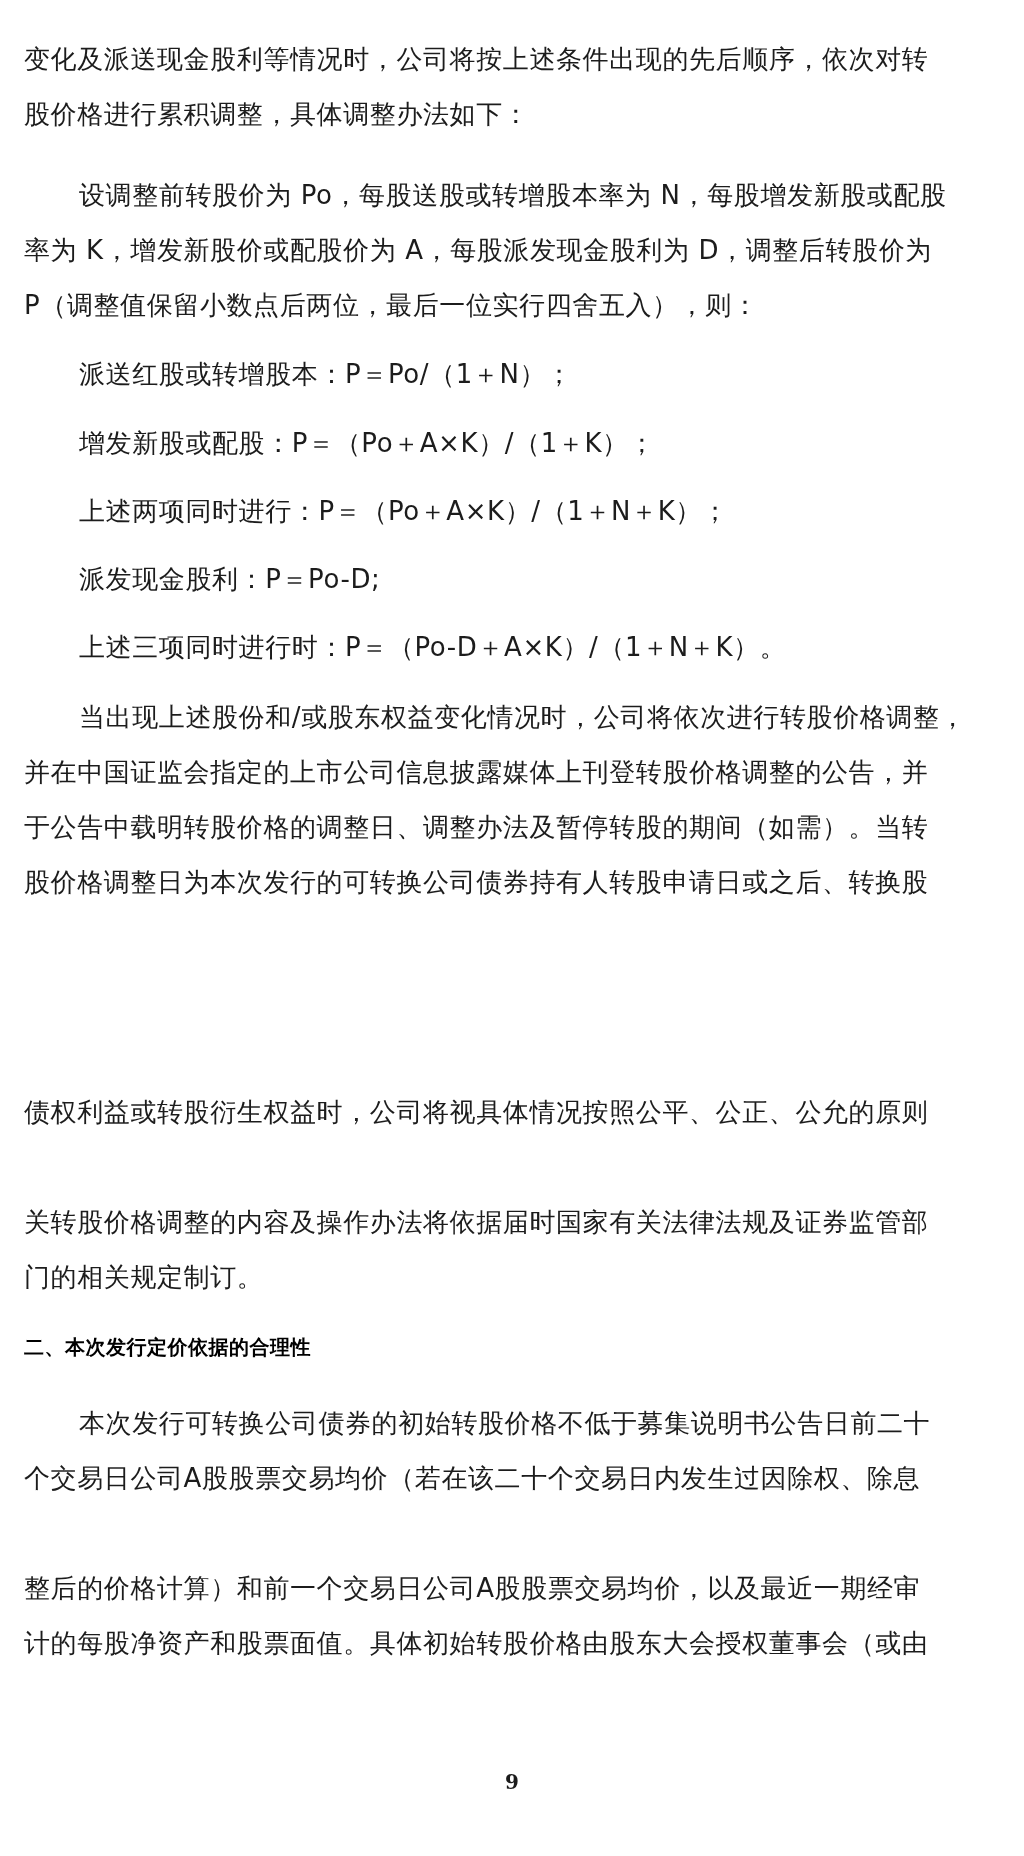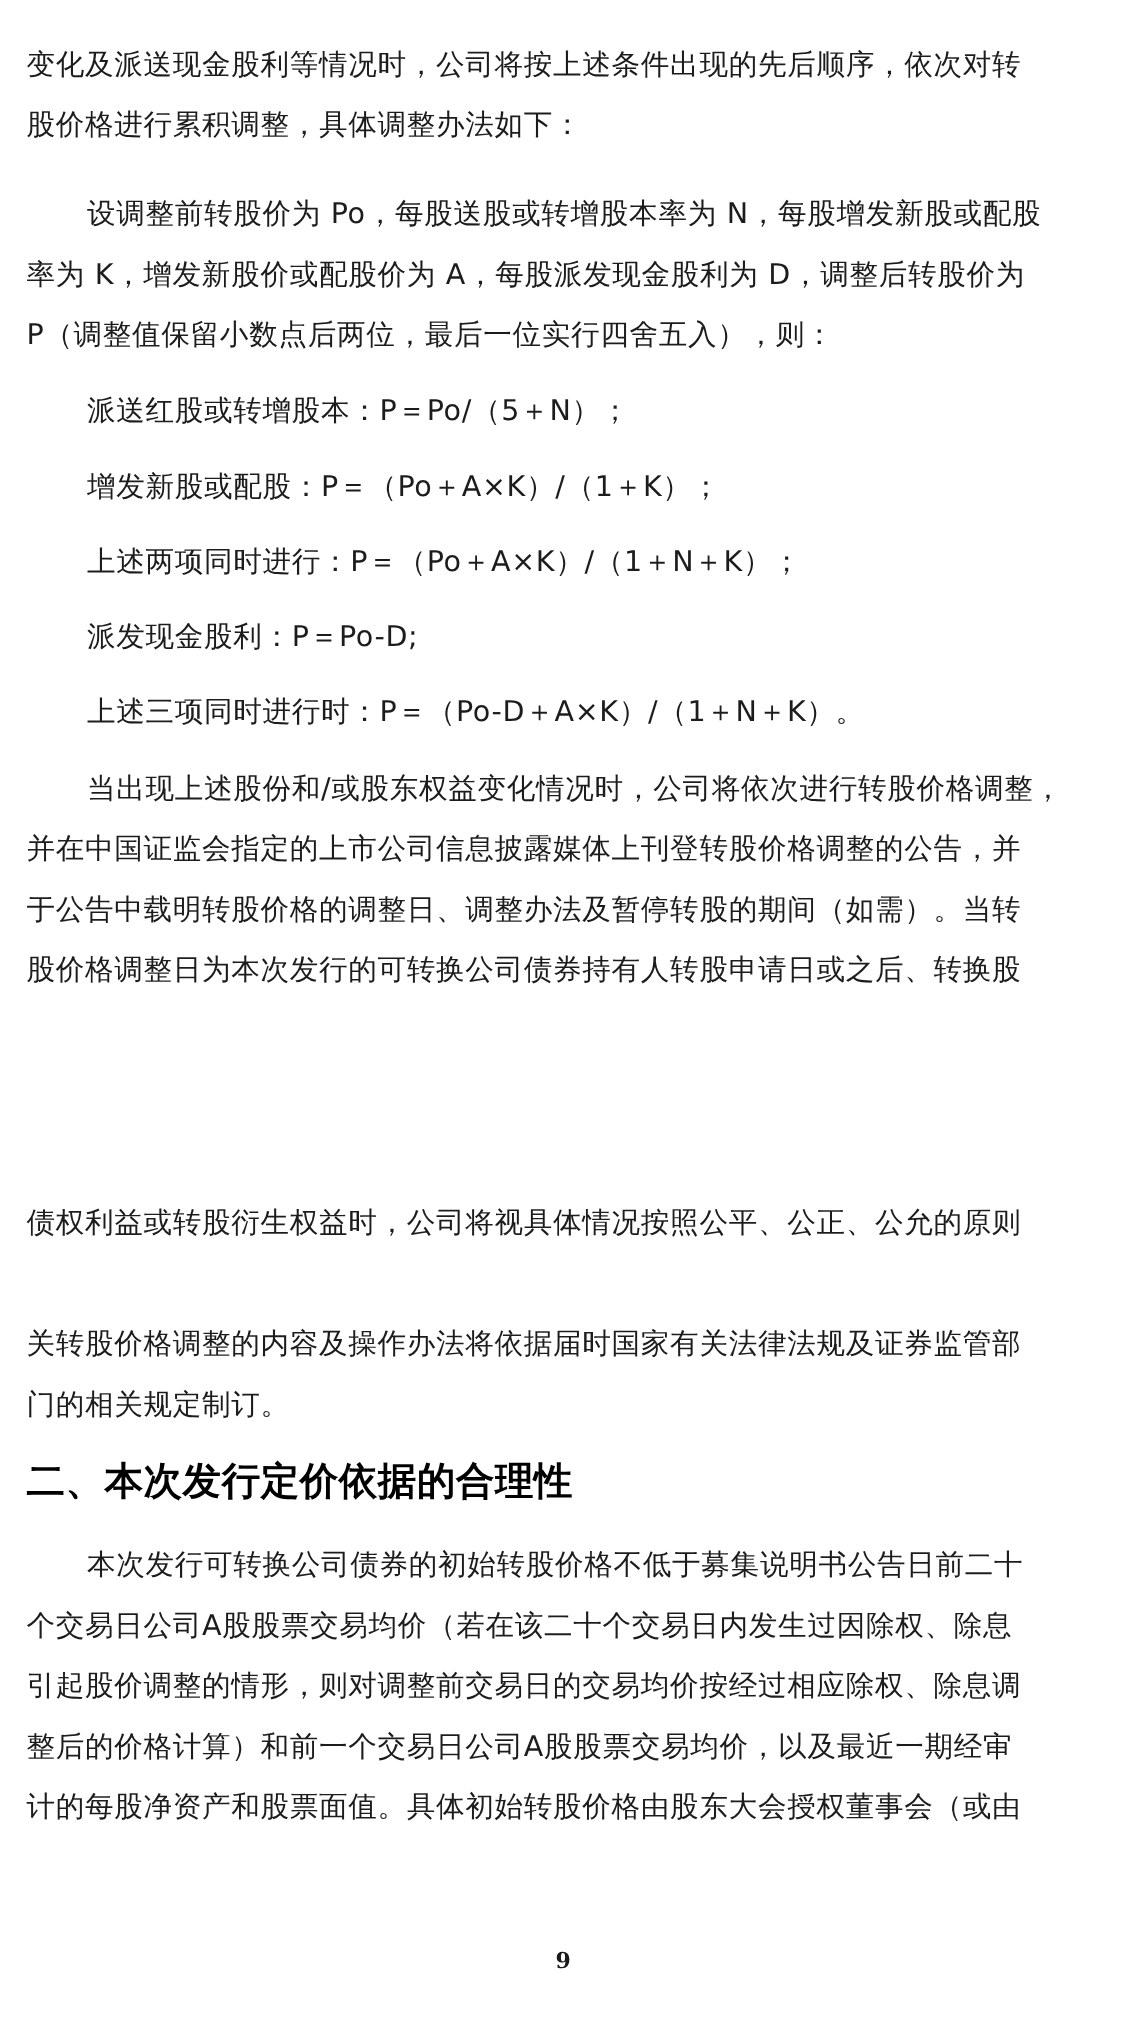--- a/index.html
+++ b/index.html
@@ -30,21 +30,21 @@
       white-space: nowrap;
       letter-spacing: 0.6px;
       font-family: "DejaVu Sans", "Liberation Sans", sans-serif;
       font-weight: 400;
       color: #1c1c1c;
     }
     .indent { left: 79px; }
     .heading {
       position: absolute;
       left: 24px;
-      font-size: 35px;
+      font-size: 20px;
       line-height: 36px;
       font-weight: 700;
       white-space: nowrap;
       font-family: "DejaVu Sans", "Liberation Sans", sans-serif;
       color: #000;
       letter-spacing: 0.5px;
     }
     .pageno {
       position: absolute;
       left: 0;
@@ -62,38 +62,37 @@
 
 <div class="page">
 
   <div class="line" style="top:42px">变化及派送现金股利等情况时，公司将按上述条件出现的先后顺序，依次对转</div>
   <div class="line" style="top:97px">股价格进行累积调整，具体调整办法如下：</div>
 
   <div class="line indent" style="top:178px">设调整前转股价为 Po，每股送股或转增股本率为 N，每股增发新股或配股</div>
   <div class="line" style="top:233px">率为 K，增发新股价或配股价为 A，每股派发现金股利为 D，调整后转股价为</div>
   <div class="line" style="top:288px">P（调整值保留小数点后两位，最后一位实行四舍五入），则：</div>
 
-  <div class="line indent" style="top:357px">派送红股或转增股本：P＝Po/（5＋N）；</div>
+  <div class="line indent" style="top:357px">派送红股或转增股本：P＝Po/（1＋N）；</div>
   <div class="line indent" style="top:426px">增发新股或配股：P＝（Po＋A×K）/（1＋K）；</div>
   <div class="line indent" style="top:494px">上述两项同时进行：P＝（Po＋A×K）/（1＋N＋K）；</div>
   <div class="line indent" style="top:562px">派发现金股利：P＝Po-D;</div>
   <div class="line indent" style="top:630px">上述三项同时进行时：P＝（Po-D＋A×K）/（1＋N＋K）。</div>
 
   <div class="line indent" style="top:700px">当出现上述股份和/或股东权益变化情况时，公司将依次进行转股价格调整，</div>
   <div class="line" style="top:755px">并在中国证监会指定的上市公司信息披露媒体上刊登转股价格调整的公告，并</div>
   <div class="line" style="top:810px">于公告中载明转股价格的调整日、调整办法及暂停转股的期间（如需）。当转</div>
   <div class="line" style="top:865px">股价格调整日为本次发行的可转换公司债券持有人转股申请日或之后、转换股</div>
 
   <div class="line" style="top:1095px">债权利益或转股衍生权益时，公司将视具体情况按照公平、公正、公允的原则</div>
   <div class="line" style="top:1205px">关转股价格调整的内容及操作办法将依据届时国家有关法律法规及证券监管部</div>
   <div class="line" style="top:1260px">门的相关规定制订。</div>
 
   <div class="heading" style="top:1329px">二、本次发行定价依据的合理性</div>
 
   <div class="line" style="top:1461px">个交易日公司A股股票交易均价（若在该二十个交易日内发生过因除权、除息</div>
   <div class="line indent" style="top:1406px">本次发行可转换公司债券的初始转股价格不低于募集说明书公告日前二十</div>
-  <div class="line" style="top:1516px">引起股价调整的情形，则对调整前交易日的交易均价按经过相应除权、除息调</div>
   <div class="line" style="top:1571px">整后的价格计算）和前一个交易日公司A股股票交易均价，以及最近一期经审</div>
   <div class="line" style="top:1626px">计的每股净资产和股票面值。具体初始转股价格由股东大会授权董事会（或由</div>
 
   <div class="pageno">9</div>
 
 </div>
 
 </body></html>

